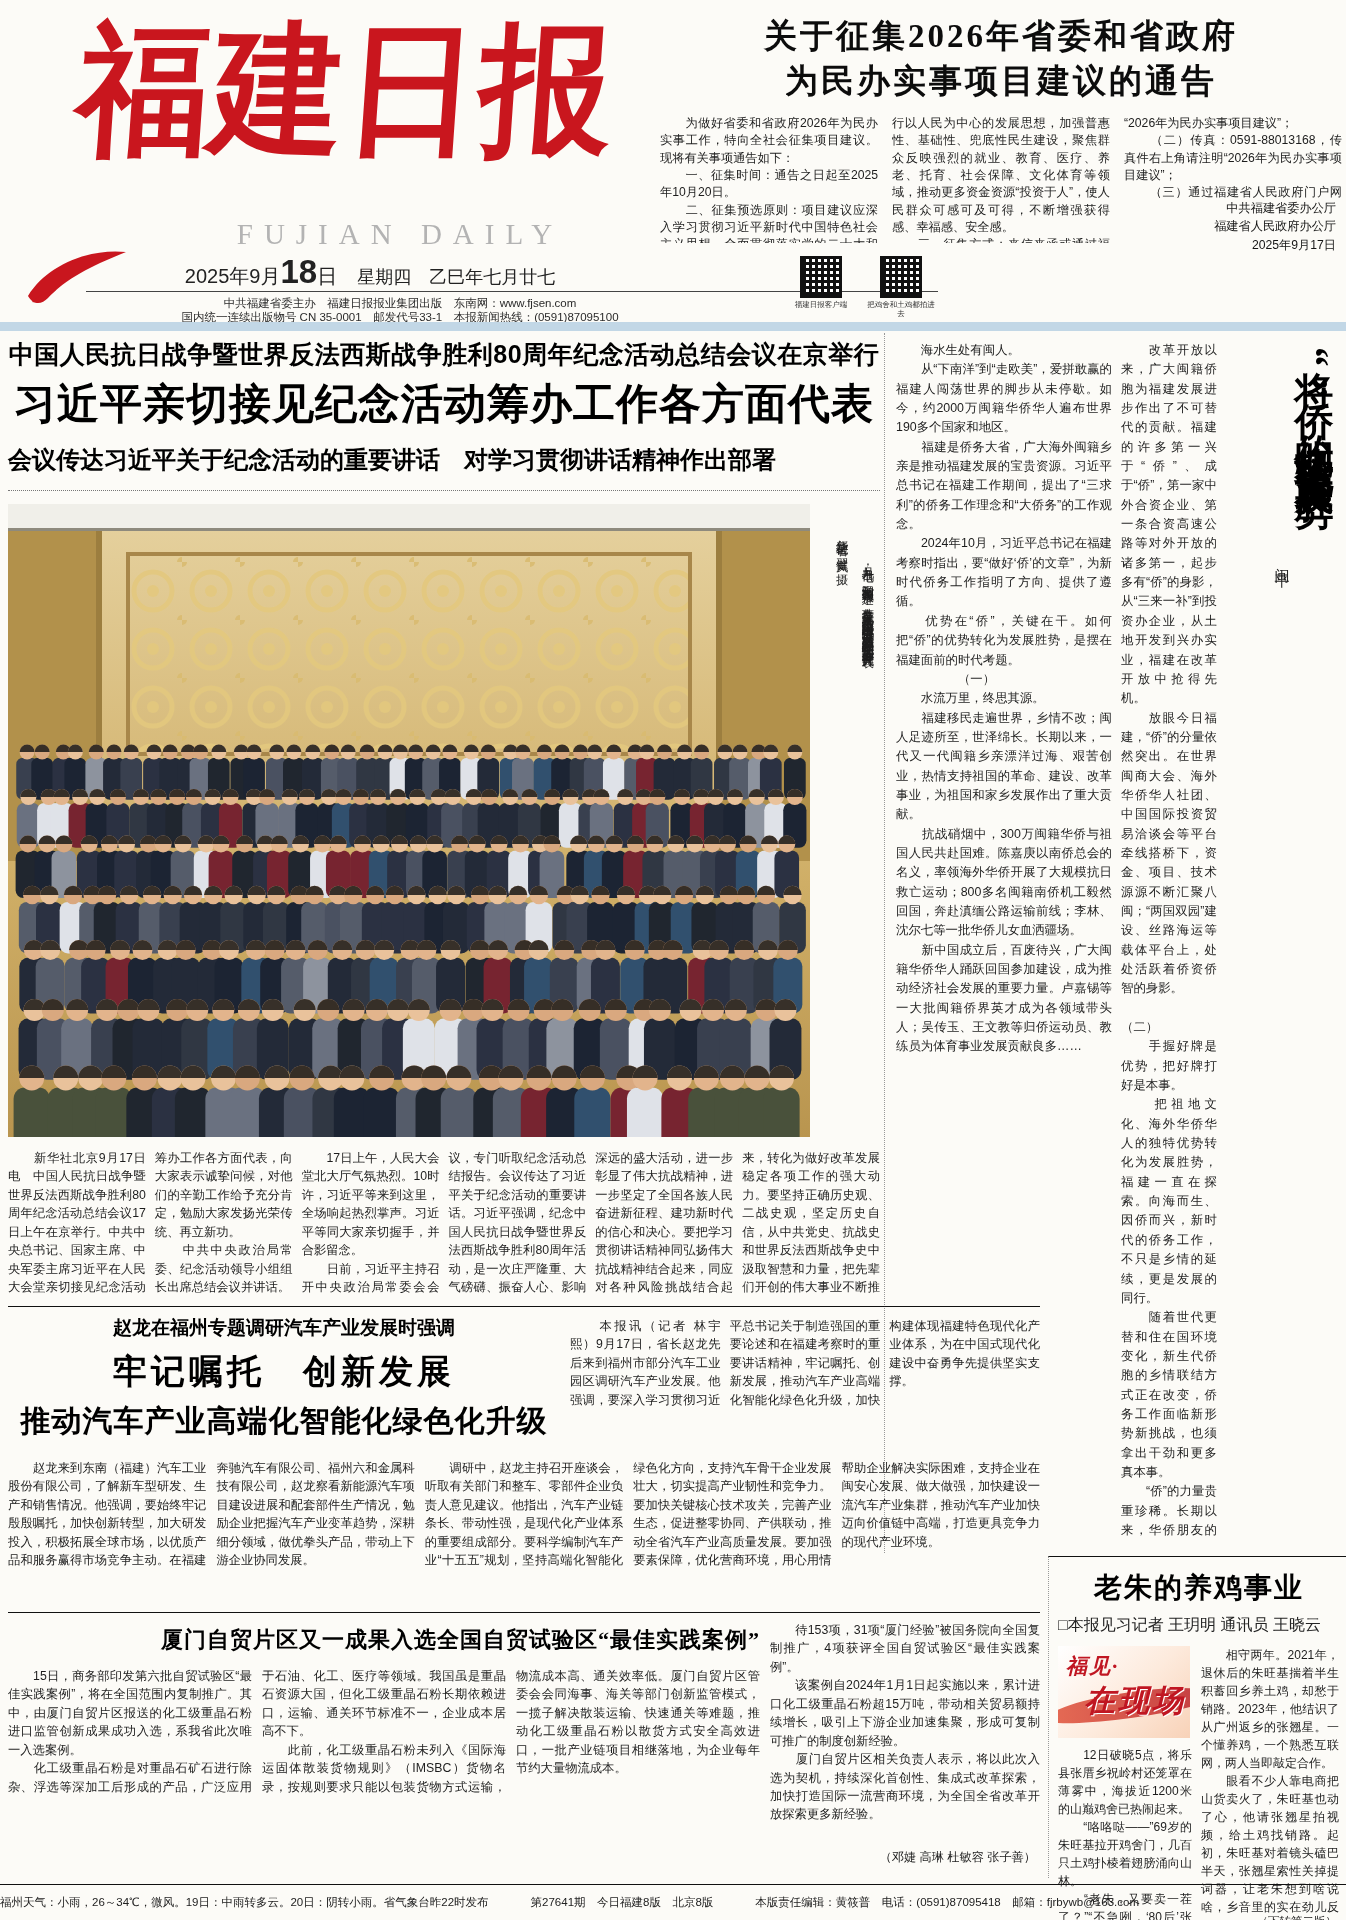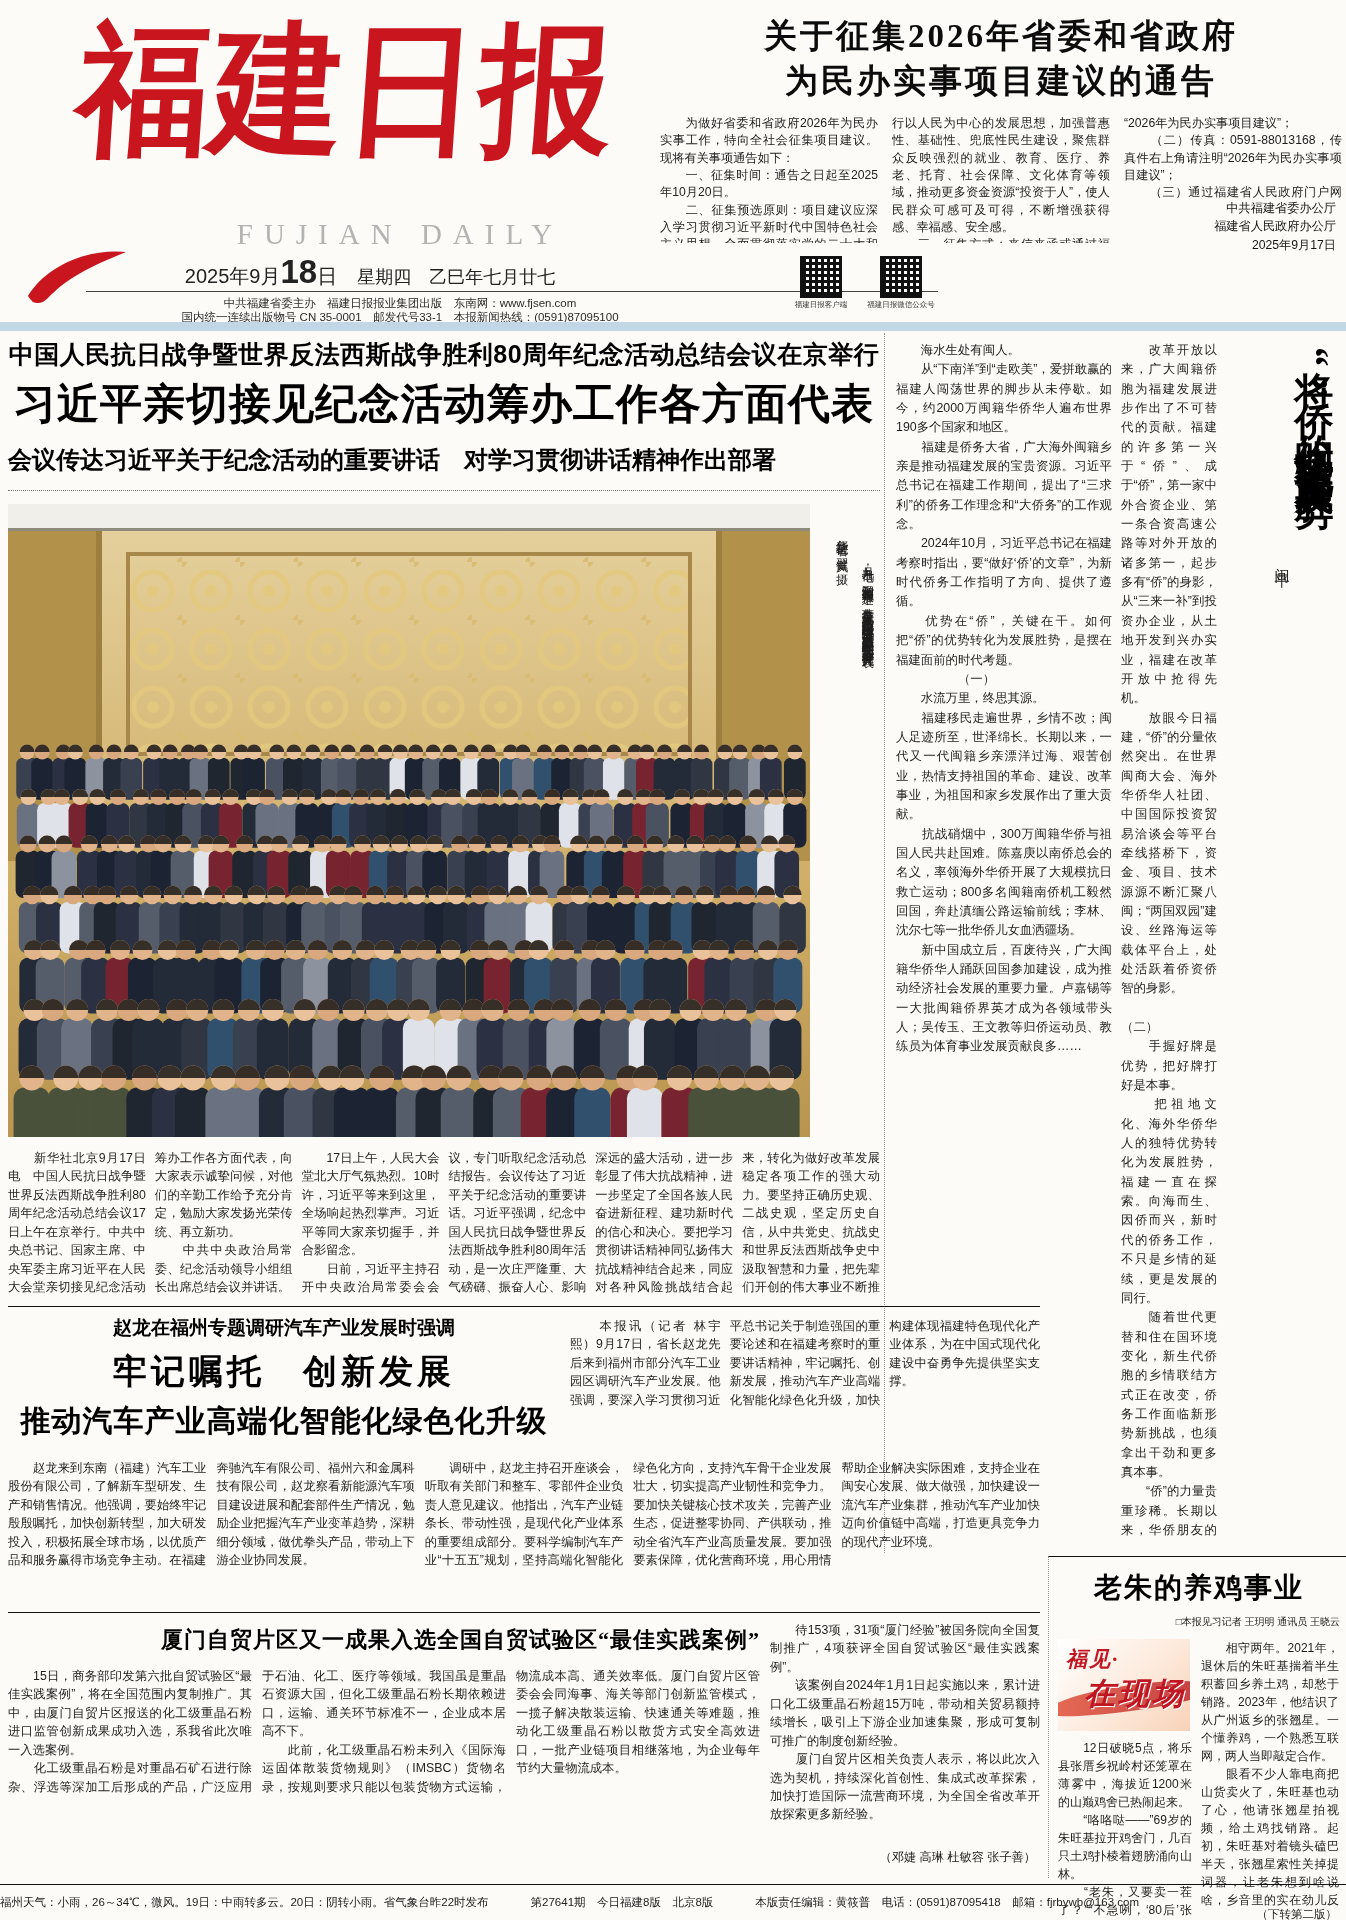--- a/index.html
+++ b/index.html
@@ -77,21 +77,21 @@
         letter-spacing:1px;padding-top:12px;color:#000;}
   .xm-body{margin-top:12px;height:198px;column-count:3;column-gap:10px;}
   .xm-right{position:absolute;left:762px;top:8px;width:270px;height:252px;}
   .xm-right .jtext{height:228px;}
   .xm-authors{text-align:right;font-size:12.2px;padding-right:4px;color:#1d1d1d;}
 
   
   .laozhu{position:absolute;left:1048px;top:1556px;width:298px;height:322px;border-top:1px solid #111;
         border-left:1px dotted #999;box-sizing:border-box;padding:6px 6px 0 9px;}
   .lz-h{text-align:center;font-size:28px;font-weight:900;letter-spacing:2px;margin-top:6px;color:#000;}
-  .lz-byline{text-align:right;font-size:10px;margin-top:8px;color:#222;}
+  .lz-byline{text-align:left;font-size:16px;margin-top:8px;color:#222;}
   .lz-cols{display:flex;gap:9px;margin-top:10px;}
   .lz-c1{width:134px;}
   .lz-c2{width:138px;}
   .lz-badge{width:132px;height:92px;background:linear-gradient(135deg,#fff 0%,#fdeadc 55%,#f8d2b8 100%);
         position:relative;overflow:hidden;margin-bottom:8px;text-align:right;}
   .lz-badge .swoosh{position:absolute;left:-12px;top:46px;width:170px;height:26px;background:linear-gradient(90deg,#e2543a,#b8202a);
         border-radius:50% 50% 50% 50%/60% 60% 40% 40%;transform:rotate(-8deg);opacity:.85;}
   .lz-badge .b1{position:absolute;left:8px;top:6px;font-size:21px;font-weight:900;color:#c01622;
         font-family:"Liberation Serif",serif;font-style:italic;letter-spacing:2px;}
   .lz-badge .b2{position:absolute;left:26px;top:34px;font-size:31px;font-weight:900;color:#c01622;
@@ -123,21 +123,21 @@
       <path d="M2 52 C20 22, 62 4, 100 8 C70 20, 40 34, 22 54 C16 60, 8 62, 2 52 Z" fill="#c9161e"></path>
       <path d="M6 58 C12 52, 20 48, 30 46 C22 54, 14 60, 6 58 Z" fill="#c9161e"></path>
     </svg>
     <div class="qr-wrap">
       <div class="qr-item">
         <div class="qr"></div>
         <div class="qr-label">福建日报客户端</div>
       </div>
       <div class="qr-item">
         <div class="qr"></div>
-        <div class="qr-label">福建日报微信公众号</div>
+        <div class="qr-label">把鸡舍和土鸡都拍进去</div>
       </div>
     </div>
   </div>
 
   <div class="notice">
     <div class="n-title serif">
       <div>关于征集2026年省委和省政府</div>
       <div>为民办实事项目建议的通告</div>
     </div>
     <div class="n-body">

